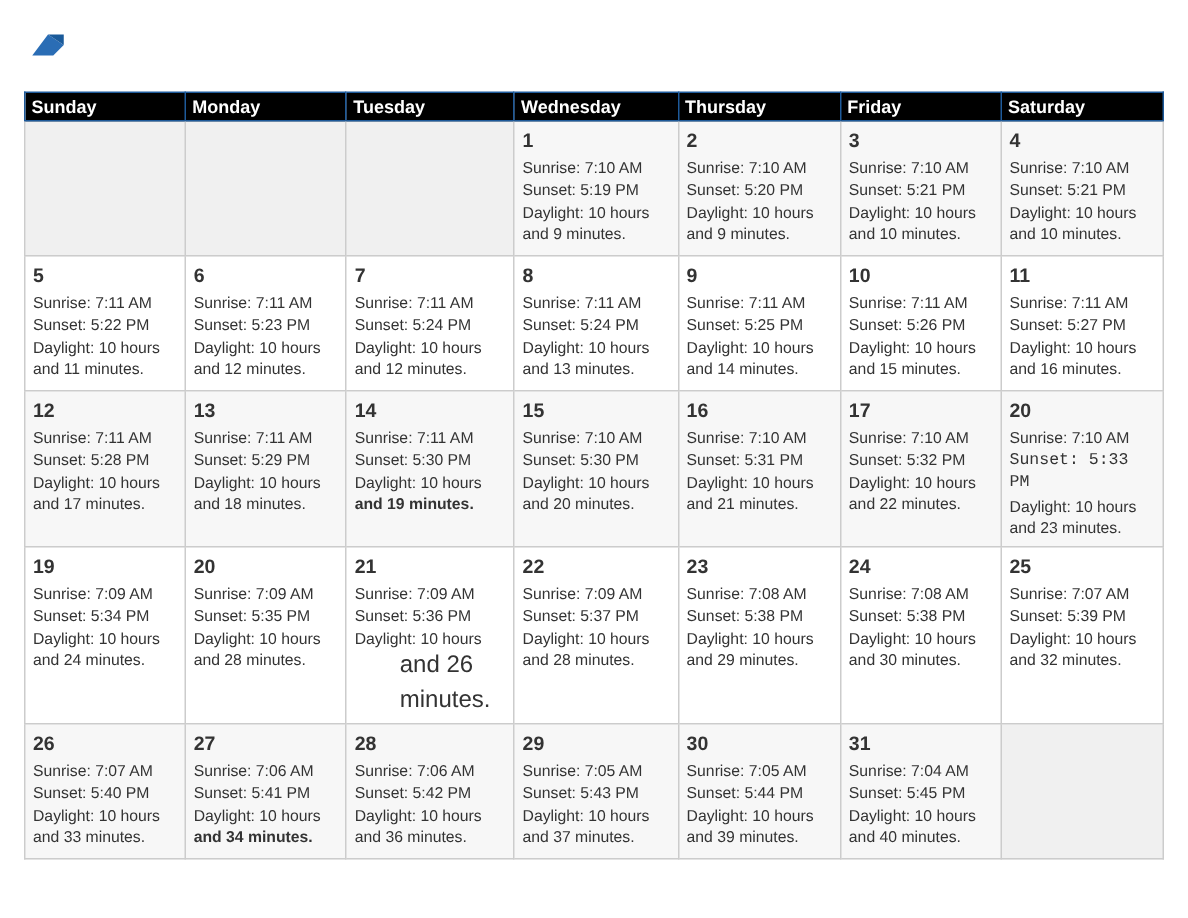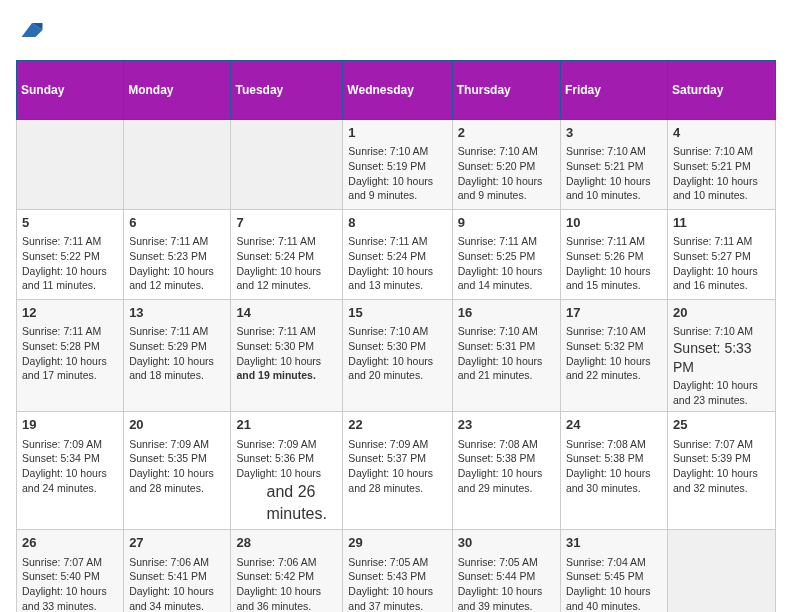--- a/index.html
+++ b/index.html
@@ -43,23 +43,23 @@
     .location-title {
       font-size: 16px;
       color: #555;
     }
     table {
       width: 100%;
       border-collapse: collapse;
       font-size: 11px;
     }
     thead tr th {
-      background-color: #a21caf;
+      background-color: #000000;
       color: #fff;
-      padding: 22px 4px;
+      padding: 2px 4px;
       text-align: left;
       font-size: 12px;
       font-weight: bold;
       border: 1px solid #1e5a9a;
     }
     tbody tr td {
       border: 1px solid #ccc;
       vertical-align: top;
       padding: 4px 5px;
       width: 113px;
@@ -241,21 +241,21 @@
         <td>
           <span class="day-number">17</span>
           <span style="display: block; font-size: 10.5px;">Sunrise: 7:10 AM</span>
           <span style="display: block; font-size: 10.5px;">Sunset: 5:32 PM</span>
           <span style="display: block; font-size: 10.5px;">Daylight: 10 hours</span>
           <span style="display: block; font-size: 10.5px;">and 22 minutes.</span>
         </td>
         <td>
           <span class="day-number">20</span>
           <span style="display: block; font-size: 10.5px;">Sunrise: 7:10 AM</span>
-          <span style="display: block; font-size: 14px;">Sunset: 5:33 PM</span>
+          <span style="display: block; font-size: 11px; font-family: Liberation Mono, monospace;">Sunset: 5:33 PM</span>
           <span style="display: block; font-size: 10.5px;">Daylight: 10 hours</span>
           <span style="display: block; font-size: 10.5px;">and 23 minutes.</span>
         </td>
       </tr>
       <tr>
         <td>
           <span class="day-number">19</span>
           <span style="display: block; font-size: 10.5px;">Sunrise: 7:09 AM</span>
           <span style="display: block; font-size: 10.5px;">Sunset: 5:34 PM</span>
           <span style="display: block; font-size: 10.5px;">Daylight: 10 hours</span>
@@ -310,21 +310,21 @@
           <span style="display: block; font-size: 10.5px;">Sunrise: 7:07 AM</span>
           <span style="display: block; font-size: 10.5px;">Sunset: 5:40 PM</span>
           <span style="display: block; font-size: 10.5px;">Daylight: 10 hours</span>
           <span style="display: block; font-size: 10.5px;">and 33 minutes.</span>
         </td>
         <td>
           <span class="day-number">27</span>
           <span style="display: block; font-size: 10.5px;">Sunrise: 7:06 AM</span>
           <span style="display: block; font-size: 10.5px;">Sunset: 5:41 PM</span>
           <span style="display: block; font-size: 10.5px;">Daylight: 10 hours</span>
-          <span style="display: block; font-size: 10.5px;">and 34 minutes.</span>
+          <span style="display: block; font-size: 10.5px; font-weight: bold;">and 34 minutes.</span>
         </td>
         <td>
           <span class="day-number">28</span>
           <span style="display: block; font-size: 10.5px;">Sunrise: 7:06 AM</span>
           <span style="display: block; font-size: 10.5px;">Sunset: 5:42 PM</span>
           <span style="display: block; font-size: 10.5px;">Daylight: 10 hours</span>
           <span style="display: block; font-size: 10.5px;">and 36 minutes.</span>
         </td>
         <td>
           <span class="day-number">29</span>

